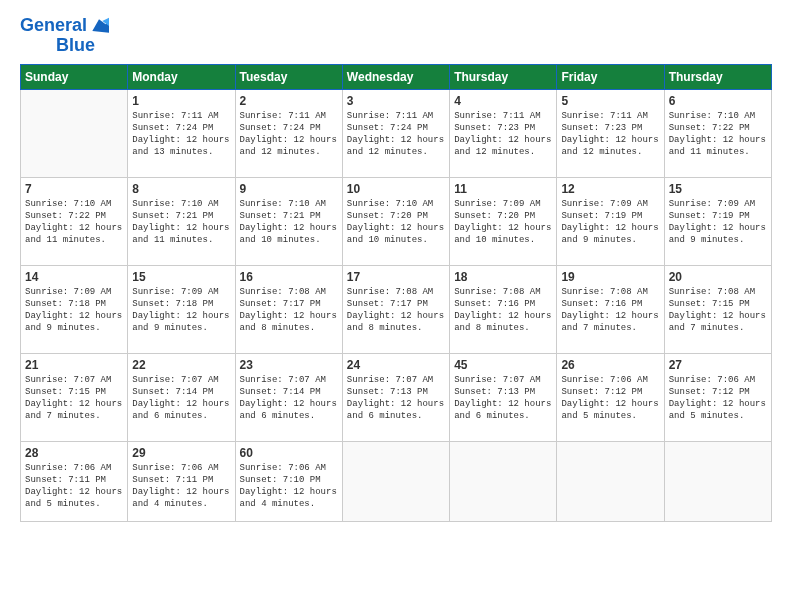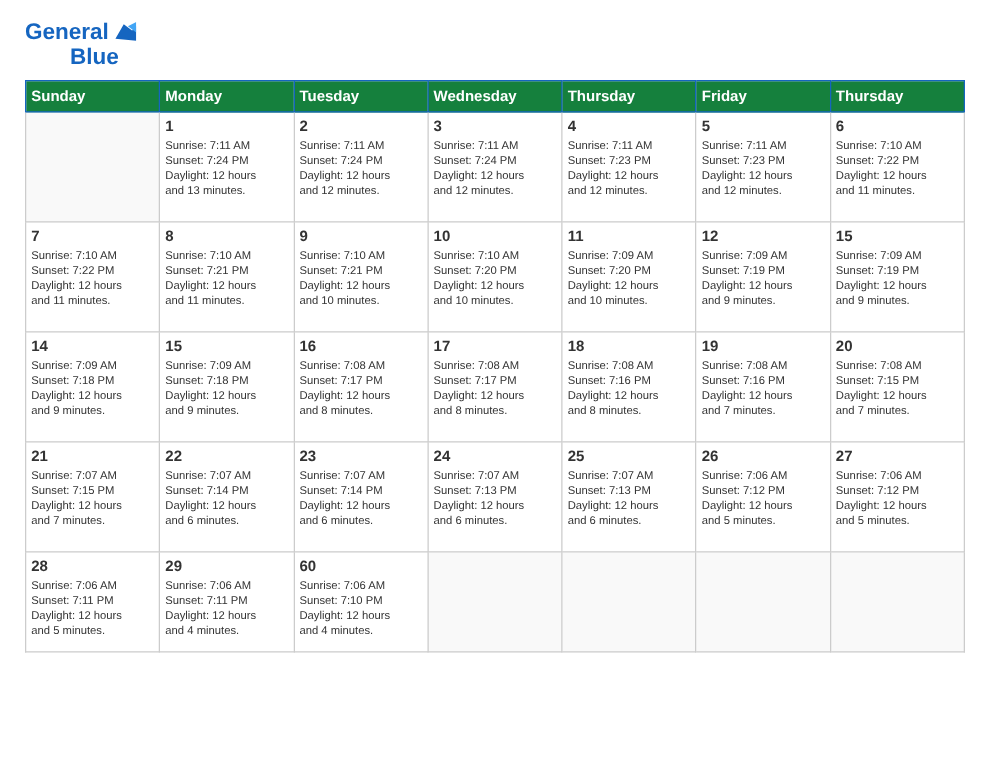--- a/index.html
+++ b/index.html
@@ -82,20 +82,21 @@
     .day-num {
       font-size: 12px;
       font-weight: bold;
       display: block;
       margin-bottom: 2px;
     }
     .day-info {
       font-size: 9px;
       line-height: 1.35;
       color: #333;
+      font-family: Liberation Mono, monospace;
     }
     .empty-cell {
       background: #f9f9f9;
     }
     .last-row td {
       height: 80px;
       margin-left: 19px;
     }
   </style>
 </head>
@@ -306,21 +307,21 @@
 and 6 minutes.</div>
           </td>
           <td>
             <span class="day-num">24</span>
             <div class="day-info" style="white-space: pre-line;">Sunrise: 7:07 AM
 Sunset: 7:13 PM
 Daylight: 12 hours
 and 6 minutes.</div>
           </td>
           <td>
-            <span class="day-num">25</span>
+            <span class="day-num">45</span>
             <div class="day-info" style="white-space: pre-line;">Sunrise: 7:07 AM
 Sunset: 7:13 PM
 Daylight: 12 hours
 and 6 minutes.</div>
           </td>
           <td>
             <span class="day-num">26</span>
             <div class="day-info" style="white-space: pre-line;">Sunrise: 7:06 AM
 Sunset: 7:12 PM
 Daylight: 12 hours

